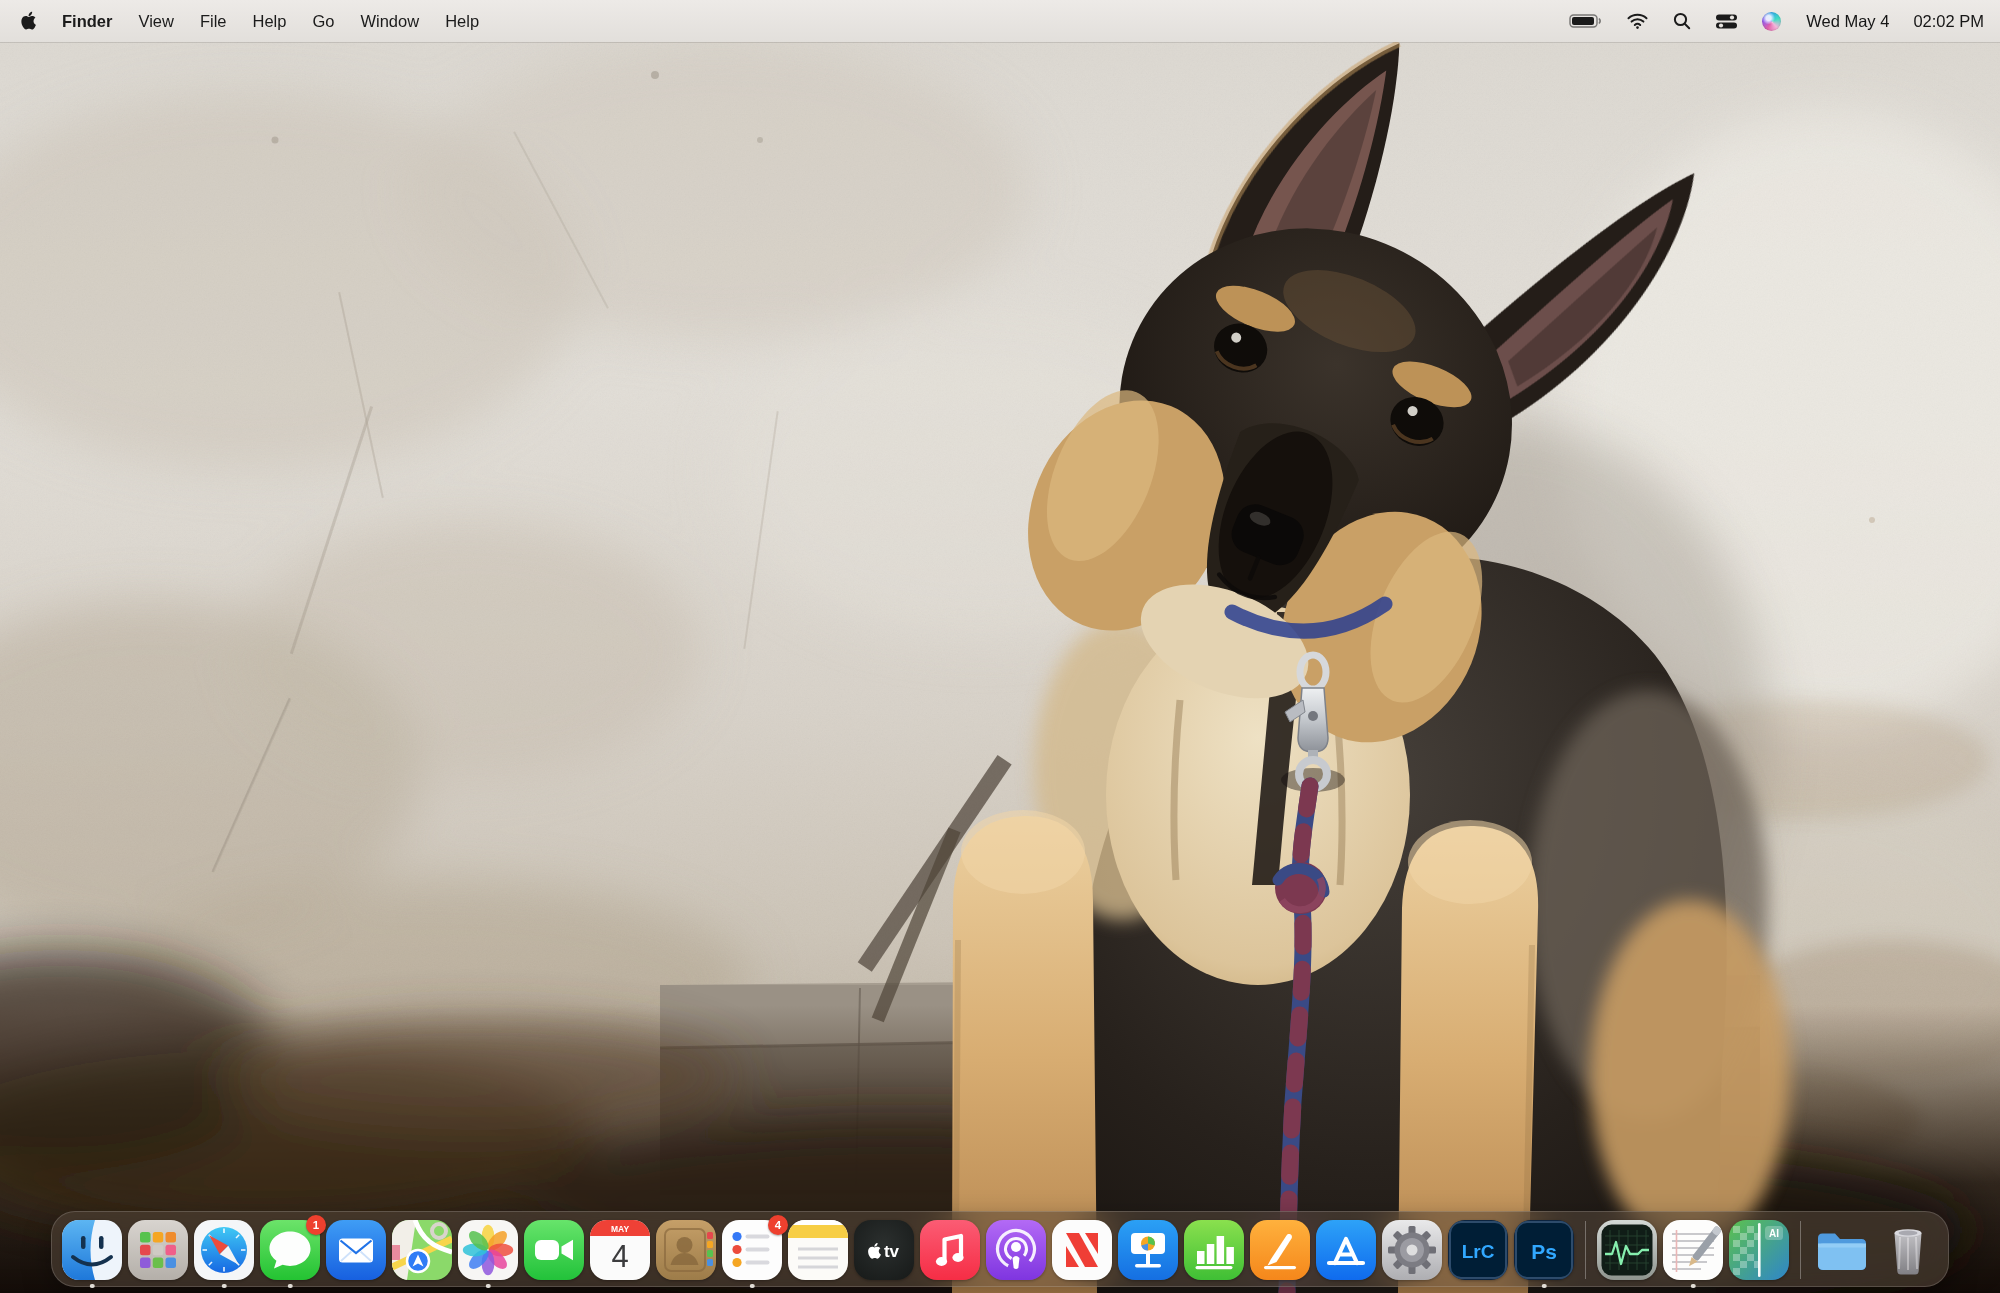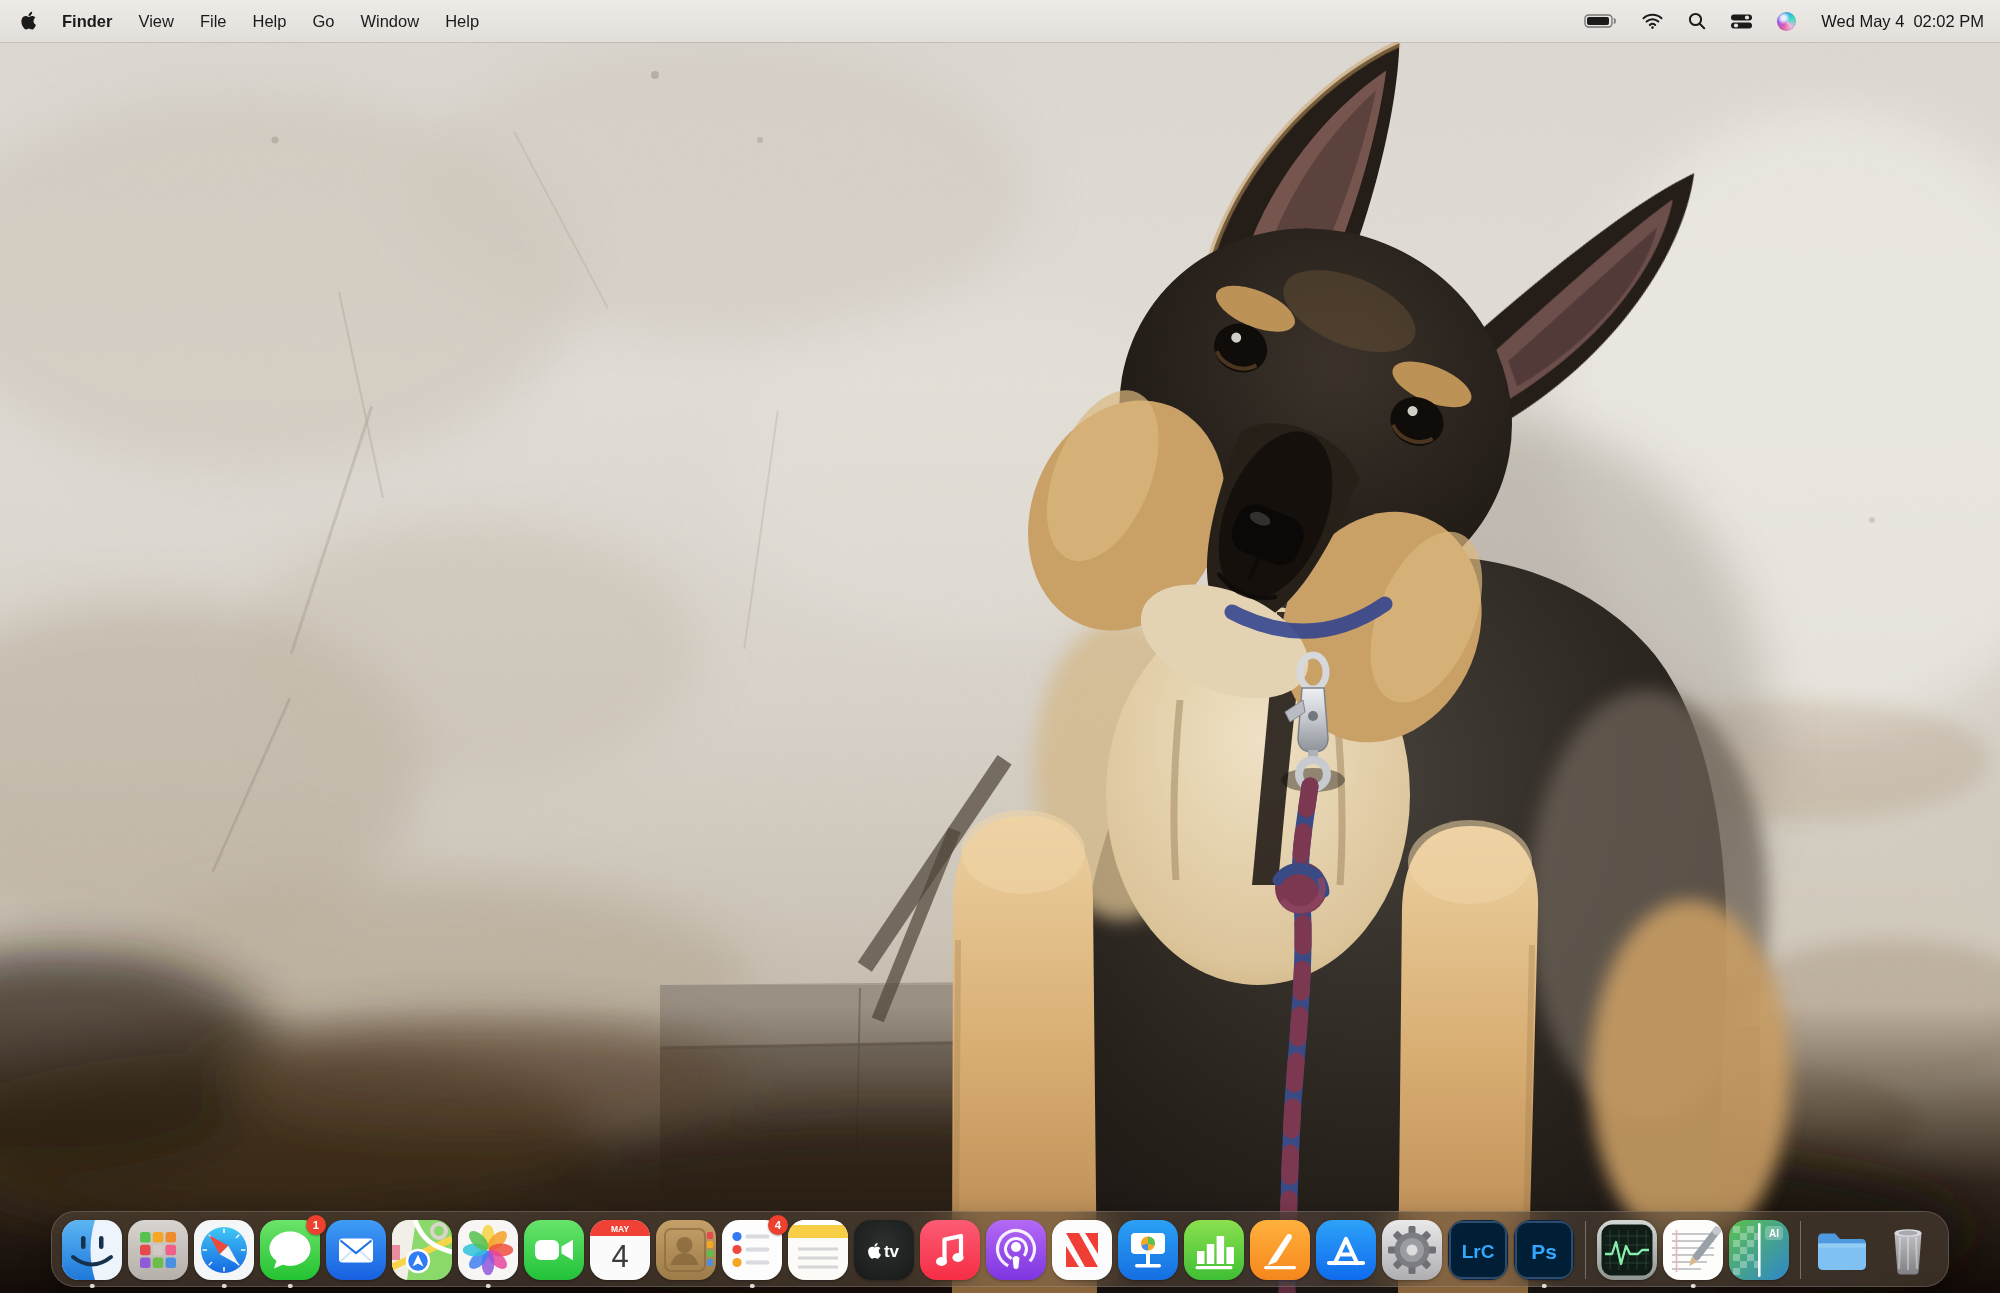--- a/index.html
+++ b/index.html
@@ -25,21 +25,21 @@
   .menu-item.bold{font-weight:700;}
   .menu-right{margin-left:auto;display:flex;align-items:center;gap:25px;padding-right:16px;}
   .status-icon{display:flex;align-items:center;}
   .siri-orb{
     width:19px;height:19px;border-radius:50%;
     background:
       radial-gradient(circle at 35% 32%, rgba(255,255,255,.85) 0 14%, rgba(255,255,255,0) 36%),
       conic-gradient(from 210deg, #e05fa9, #8a5cf5, #2fa7f0, #40ddc0, #f3b6da, #e05fa9);
     box-shadow:inset 0 0 2px rgba(0,0,0,.25);
   }
-  .clock{display:flex;gap:9px;font-size:16.5px;color:#161616;text-align:center;}
+  .clock{display:flex;gap:24px;font-size:16.5px;color:#161616;text-align:center;}
   
   .dock{
     position:absolute;left:50%;bottom:6px;transform:translateX(-50%);
     display:flex;align-items:flex-start;gap:6px;
     padding:8px 10px;height:76px;box-sizing:border-box;
     background:rgba(84,71,61,.55);
     border:1px solid rgba(255,255,255,.16);
     border-radius:24px;
     backdrop-filter:blur(24px) saturate(1.2);
     box-shadow:0 10px 28px rgba(0,0,0,.35);

